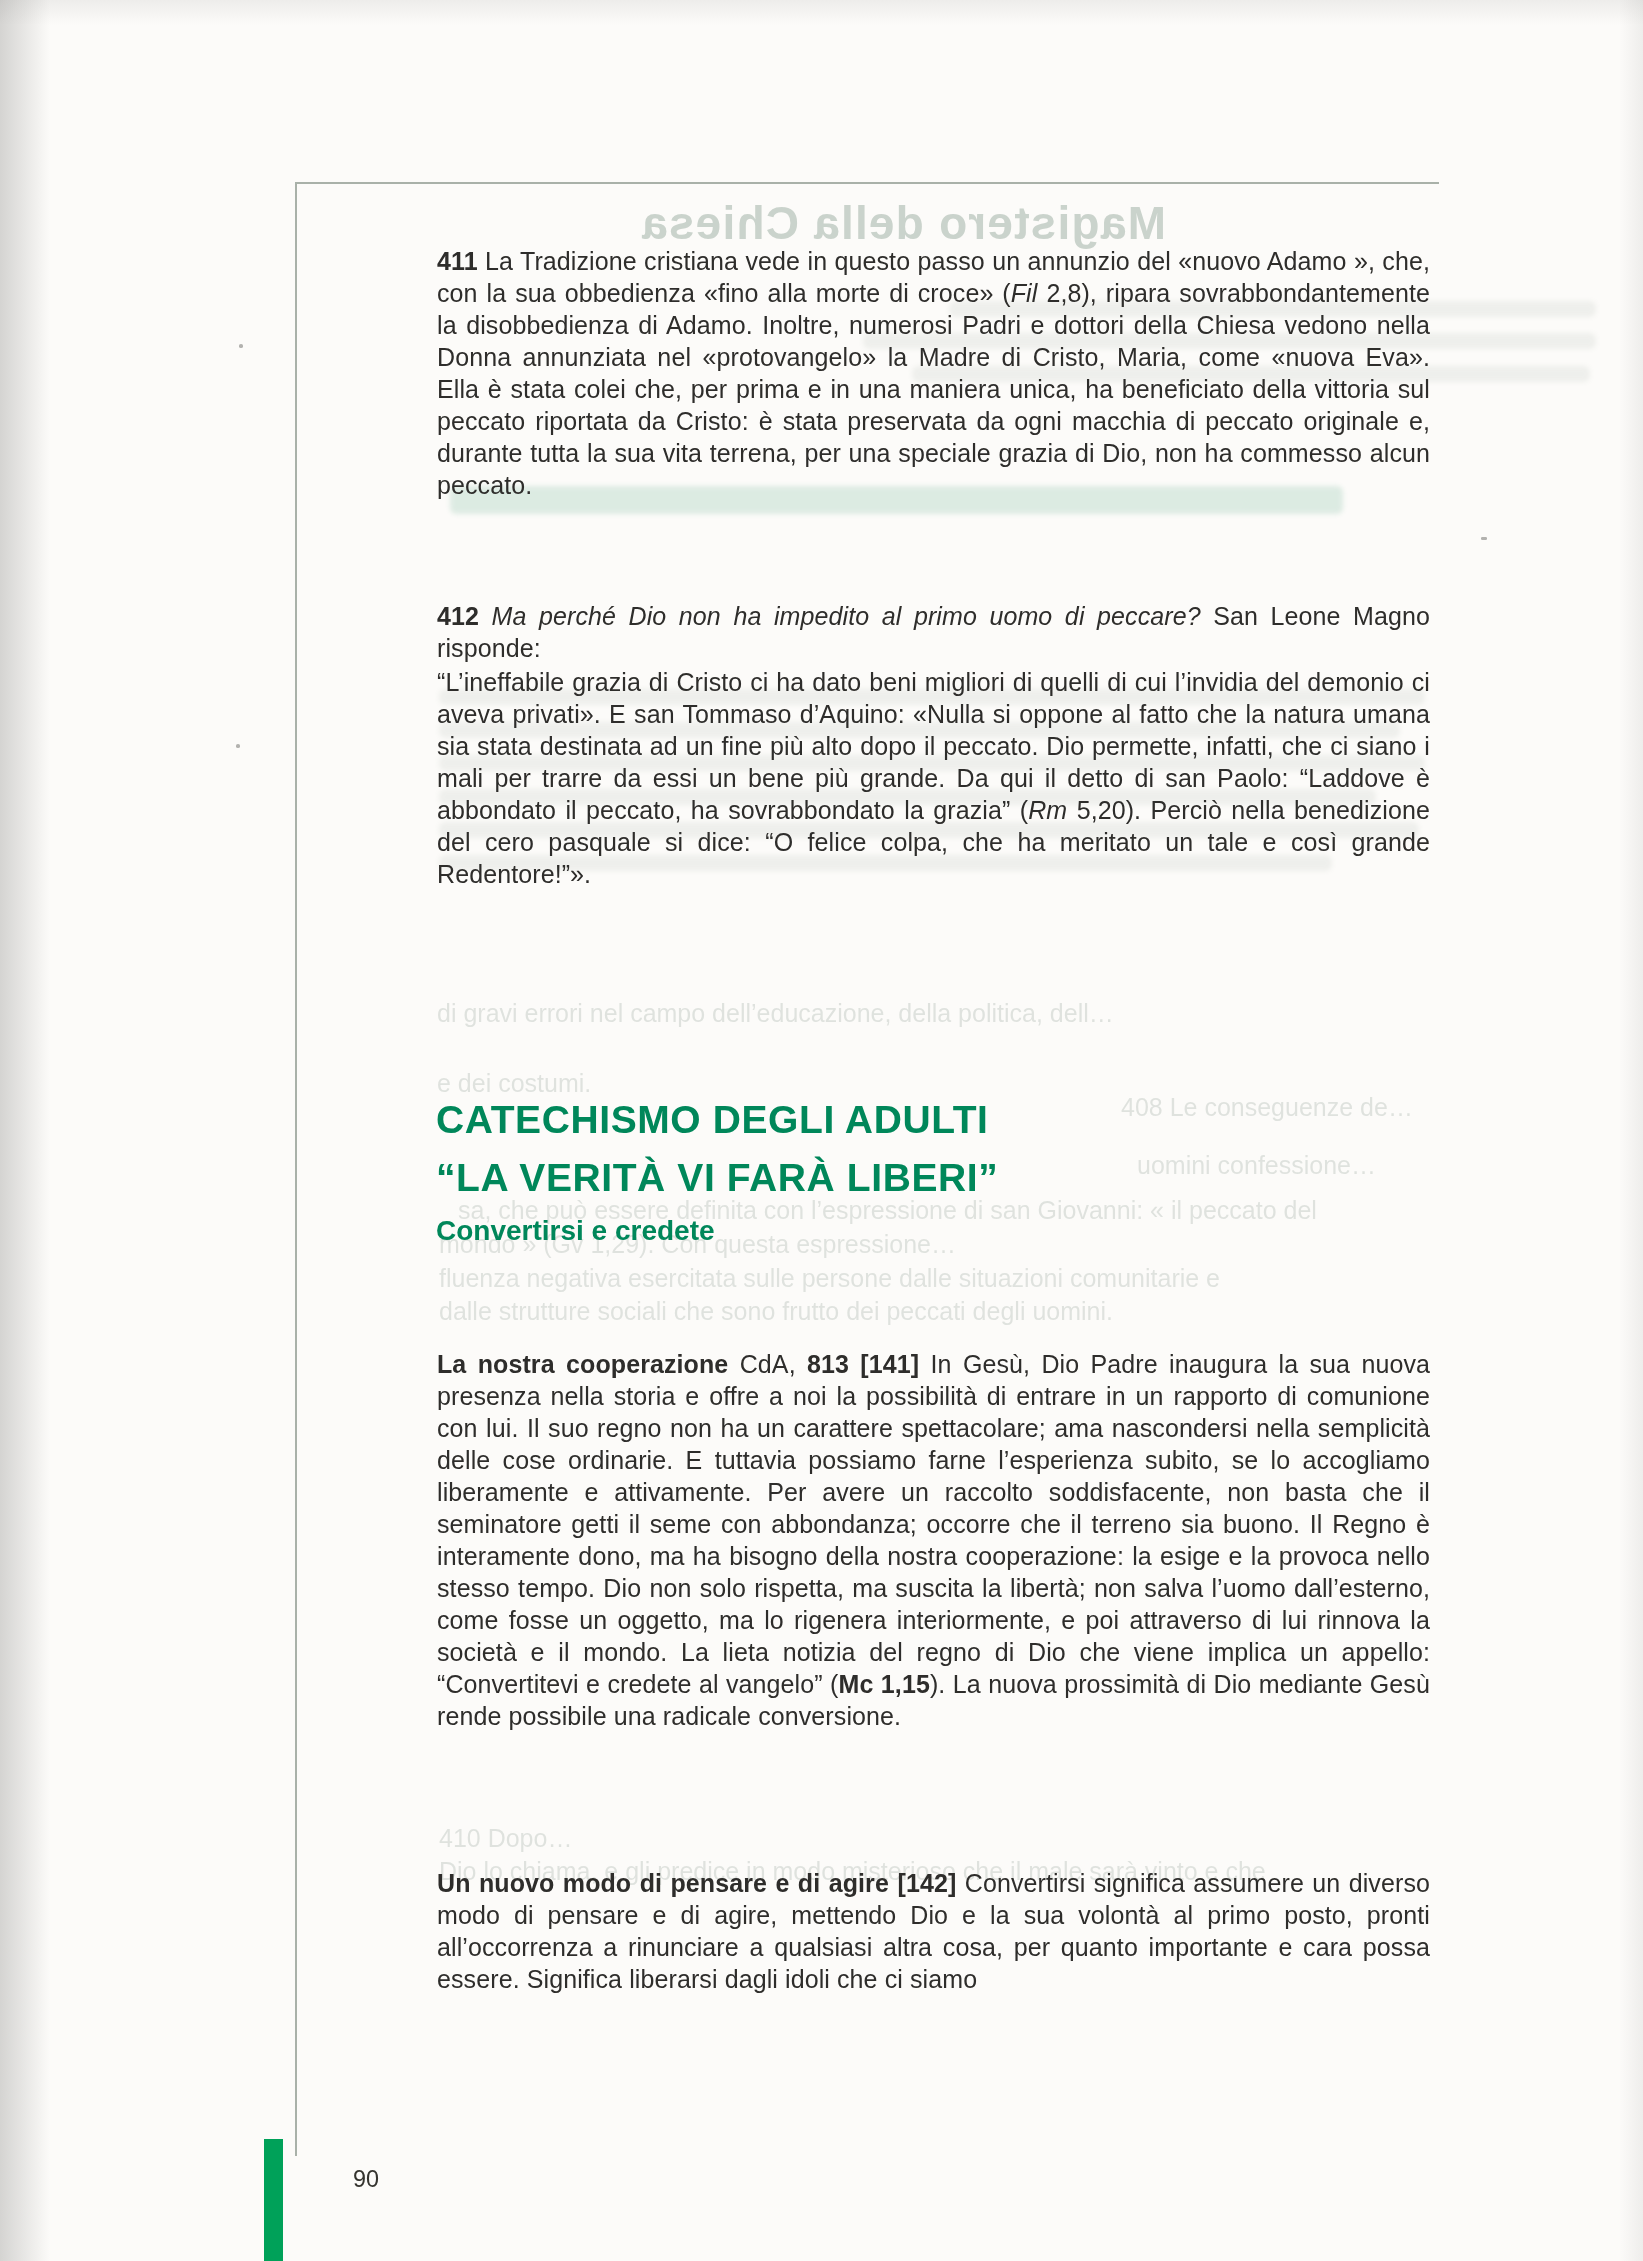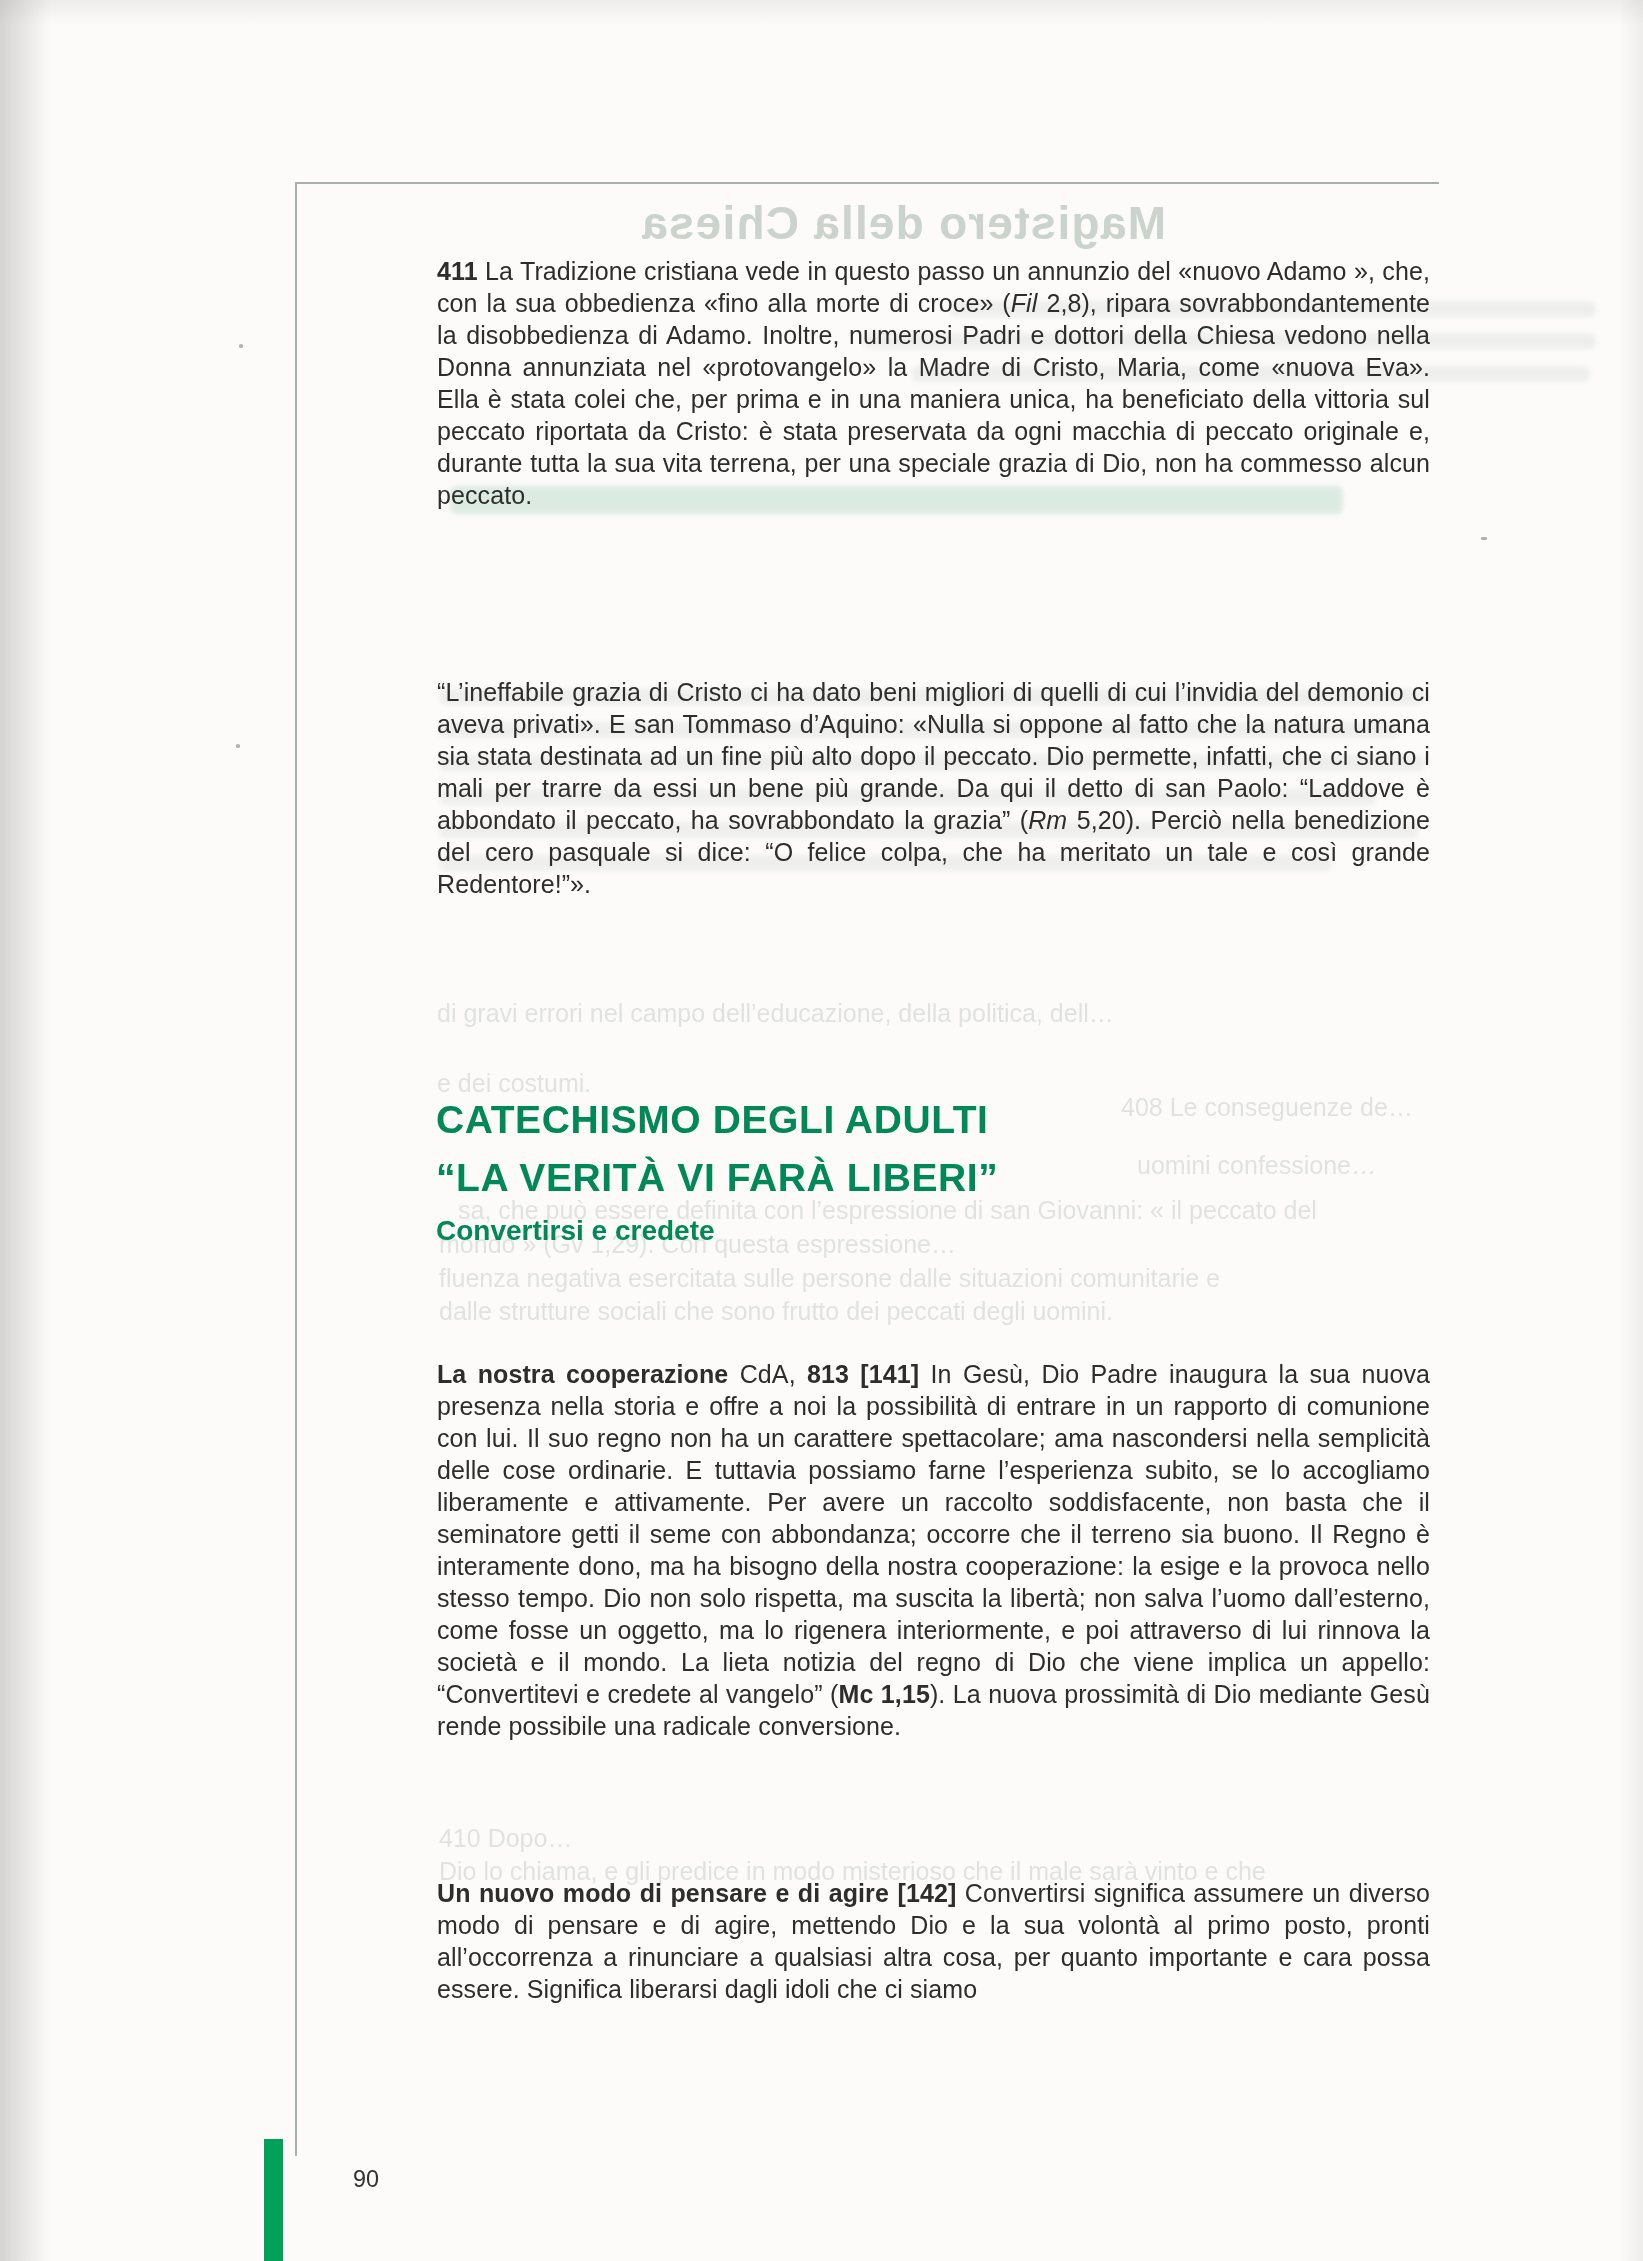--- a/index.html
+++ b/index.html
@@ -21,21 +21,20 @@
   .edge-right{position:absolute;right:0;top:0;width:25px;height:100%;
     background:linear-gradient(270deg,rgba(110,110,108,0.10),rgba(110,110,108,0));}
   .edge-top{position:absolute;left:0;top:0;width:100%;height:25px;
     background:linear-gradient(180deg,rgba(110,110,108,0.10),rgba(110,110,108,0));}
   .rule-top{position:absolute;left:295px;top:182px;width:1144px;height:1.8px;background:var(--rule);}
   .rule-left{position:absolute;left:295px;top:182px;width:1.8px;height:1974px;background:var(--rule);}
   .para{
     position:absolute;left:437px;width:993px;
     font-size:25px;line-height:32px;text-align:justify;letter-spacing:0.1px;
     z-index:3;
-    margin-top:10px;
   }
   .b{font-weight:bold;}
   .ref-gap{margin-left:8.6px;}
   .h1{
     position:absolute;left:436px;z-index:3;
     font-size:39px;font-weight:bold;color:var(--green);letter-spacing:0.6px;white-space:nowrap;
   }
   .h-sub{
     position:absolute;left:436px;z-index:3;
     font-size:28px;font-weight:bold;color:var(--green);white-space:nowrap;
@@ -90,20 +89,21 @@
 
   <div class="speck" style="top:344px;left:239px;"></div>
   <div class="speck" style="top:744px;left:236px;"></div>
   <div class="speck" style="top:537px;left:1481px;width:6.2px;height:3.1px;border-radius:1.2px;"></div>
 
   <div class="rule-top"></div>
   <div class="rule-left"></div>
 
   <div class="para" style="top:245px;"><span class="b">411</span><span> La Tradizione cristiana vede in questo passo un annunzio del «nuovo Adamo », che, con la sua obbedienza «fino alla morte di croce» (</span><i>Fil</i><span> 2,8), ripara sovrabbondantemente la disobbedienza di Adamo. Inoltre, numerosi Padri e dottori della Chiesa vedono nella Donna annunziata nel «protovangelo» la Madre di Cristo, Maria, come «nuova Eva». Ella è stata colei che, per prima e in una maniera unica, ha beneficiato della vittoria sul peccato riportata da Cristo: è stata preservata da ogni macchia di peccato originale e, durante tutta la sua vita terrena, per una speciale grazia di Dio, non ha commesso alcun peccato.</span></div>
 
+  <div class="para" style="top:600px;"><span class="b">412</span><i> Ma perché Dio non ha impedito al primo uomo di peccare?</i><span> San Leone Magno risponde:</span></div>
 
   <div class="para" style="top:666px;"><span>“L’ineffabile grazia di Cristo ci ha dato beni migliori di quelli di cui l’invidia del demonio ci aveva privati». E san Tommaso d’Aquino: «Nulla si oppone al fatto che la natura umana sia stata destinata ad un fine più alto dopo il peccato. Dio permette, infatti, che ci siano i mali per trarre da essi un bene più grande. Da qui il detto di san Paolo: “Laddove è abbondato il peccato, ha sovrabbondato la grazia” (</span><i>Rm</i><span> 5,20). Perciò nella benedizione del cero pasquale si dice: “O felice colpa, che ha meritato un tale e così grande Redentore!”».</span></div>
 
   <div class="h1" style="top:1098px;">CATECHISMO DEGLI ADULTI</div>
   <div class="h1" style="top:1156px;">“LA VERITÀ VI FARÀ LIBERI”</div>
   <div class="h-sub" style="top:1215px;">Convertirsi e credete</div>
 
   <div class="para" style="top:1348px;"><span class="b">La nostra cooperazione</span><span> CdA, </span><span class="b">813 [141]</span><span> In Gesù, Dio Padre inaugura la sua nuova presenza nella storia e offre a noi la possibilità di entrare in un rapporto di comunione con lui. Il suo regno non ha un carattere spettacolare; ama nascondersi nella semplicità delle cose ordinarie. E tuttavia possiamo farne l’esperienza subito, se lo accogliamo liberamente e attivamente. Per avere un raccolto soddisfacente, non basta che il seminatore getti il seme con abbondanza; occorre che il terreno sia buono. Il Regno è interamente dono, ma ha bisogno della nostra cooperazione: la esige e la provoca nello stesso tempo. Dio non solo rispetta, ma suscita la libertà; non salva l’uomo dall’esterno, come fosse un oggetto, ma lo rigenera interiormente, e poi attraverso di lui rinnova la società e il mondo. La lieta notizia del regno di Dio che viene implica un appello: “Convertitevi e credete al vangelo” (</span><span class="b">Mc 1,15</span><span>). La nuova prossimità di Dio mediante Gesù rende possibile una radicale conversione.</span></div>
 
   <div class="para" style="top:1867px;"><span class="b">Un nuovo modo di pensare e di agire</span><span class="b ref-gap">[142]</span><span> Convertirsi significa assumere un diverso modo di pensare e di agire, mettendo Dio e la sua volontà al primo posto, pronti all’occorrenza a rinunciare a qualsiasi altra cosa, per quanto importante e cara possa essere. Significa liberarsi dagli idoli che ci siamo</span></div>

